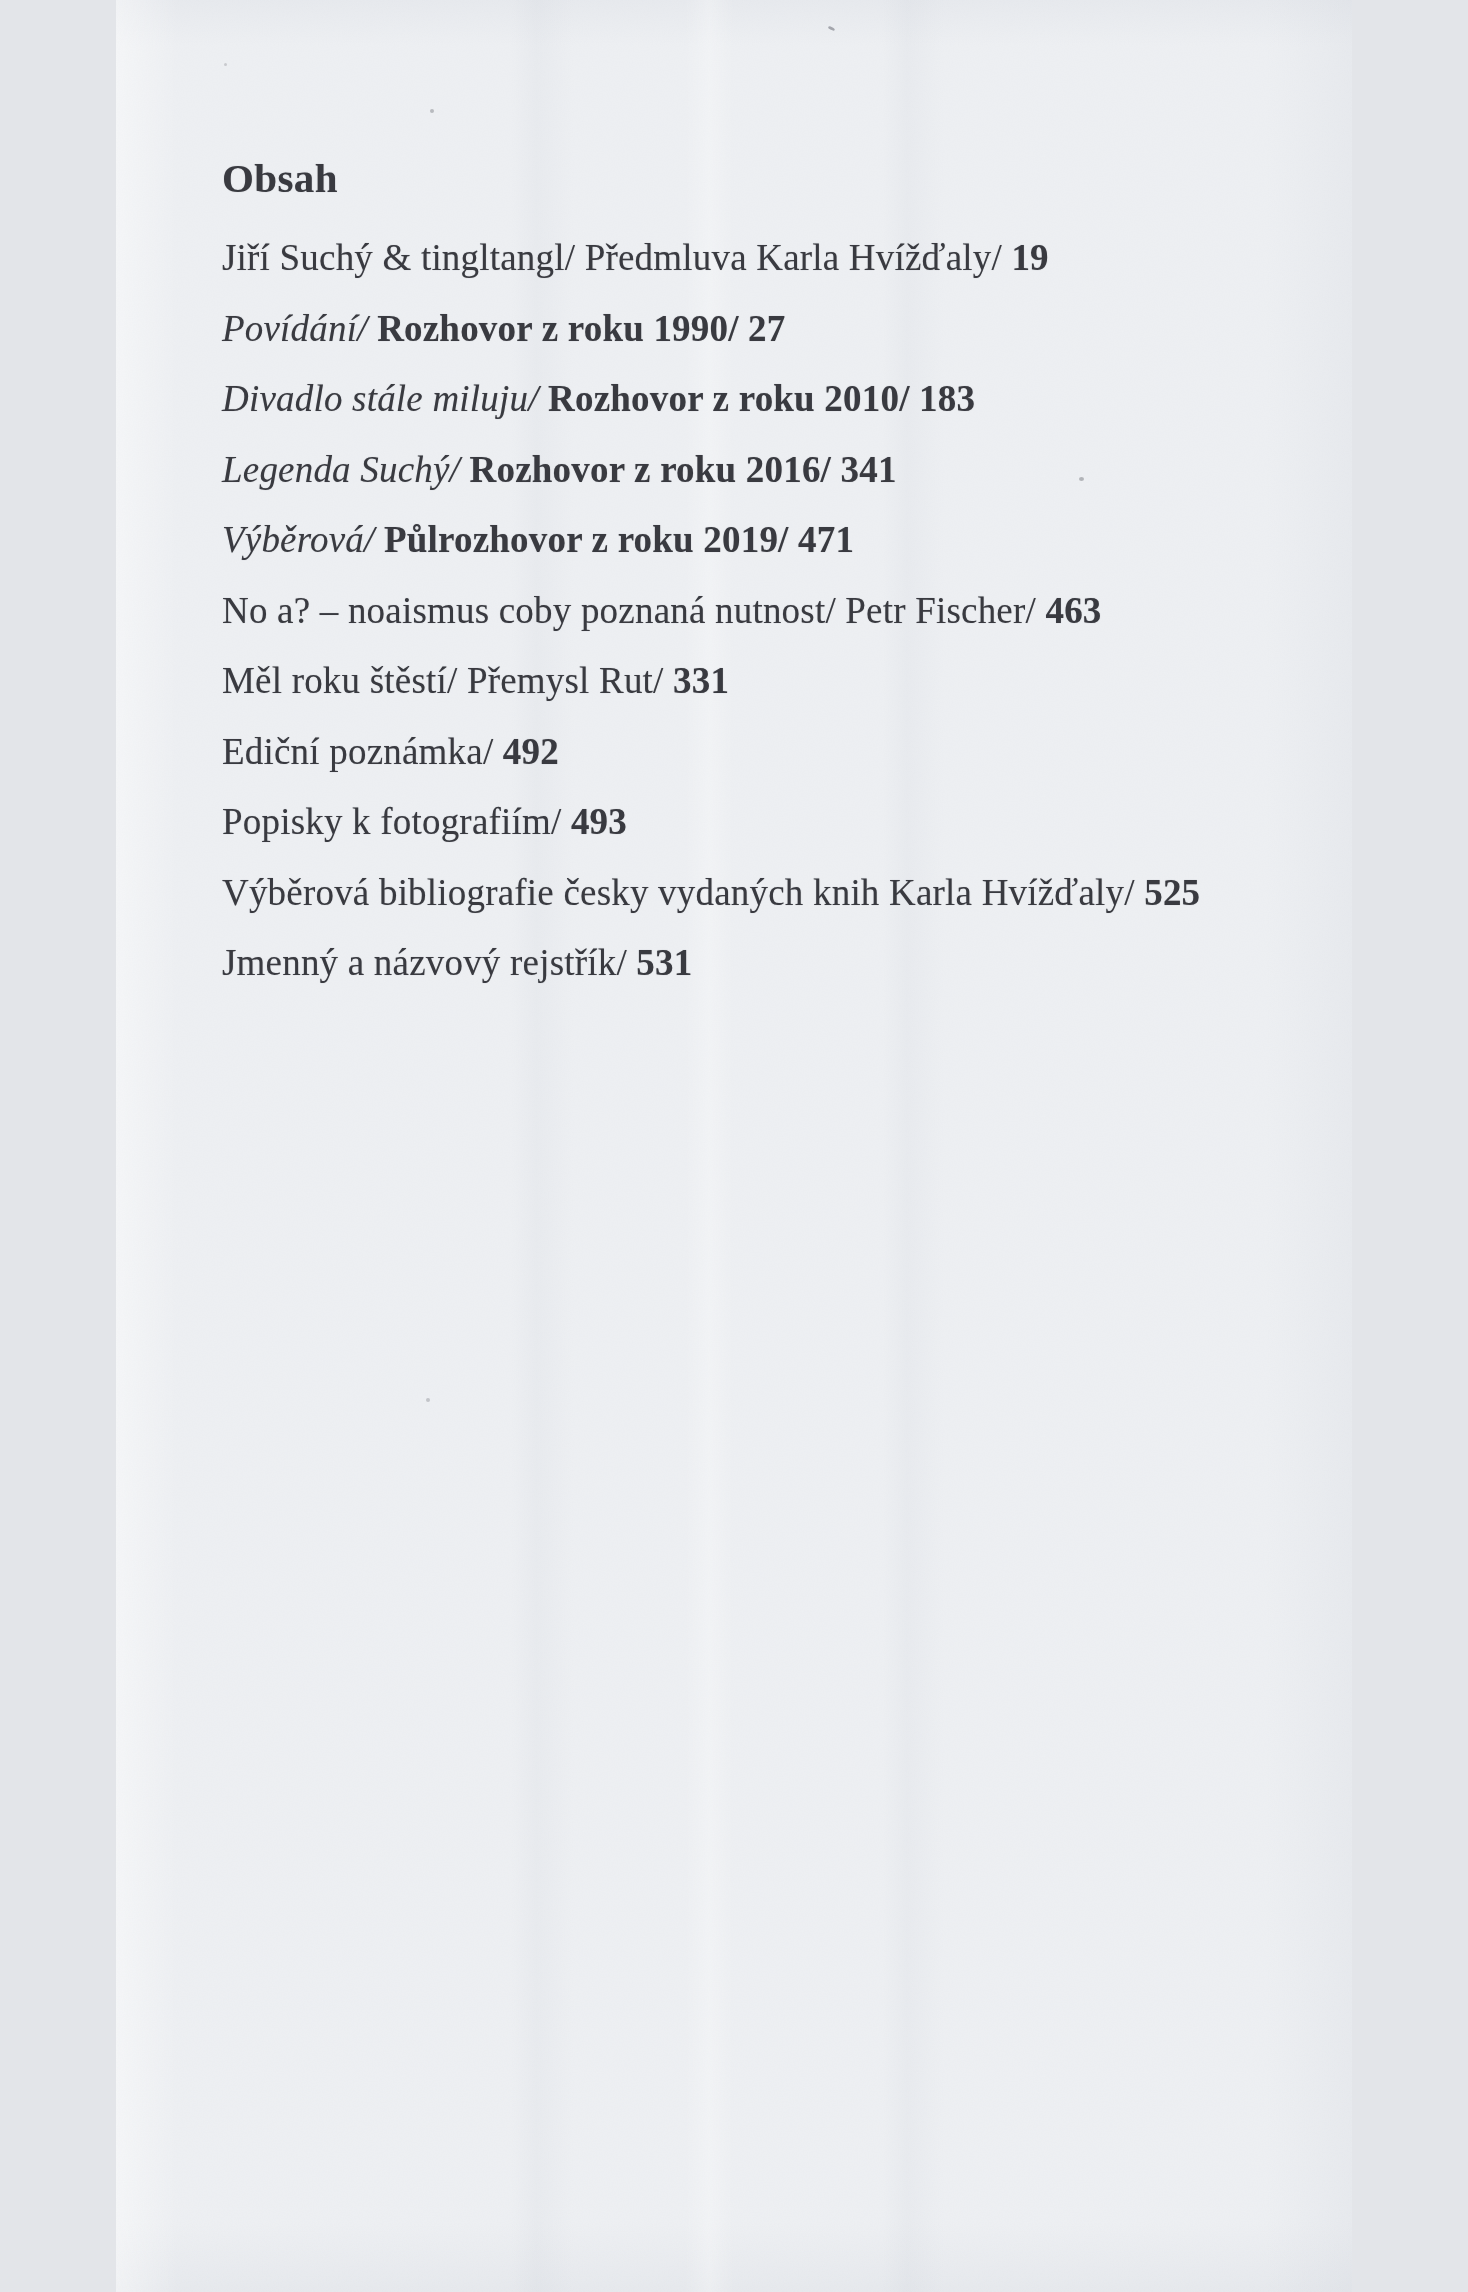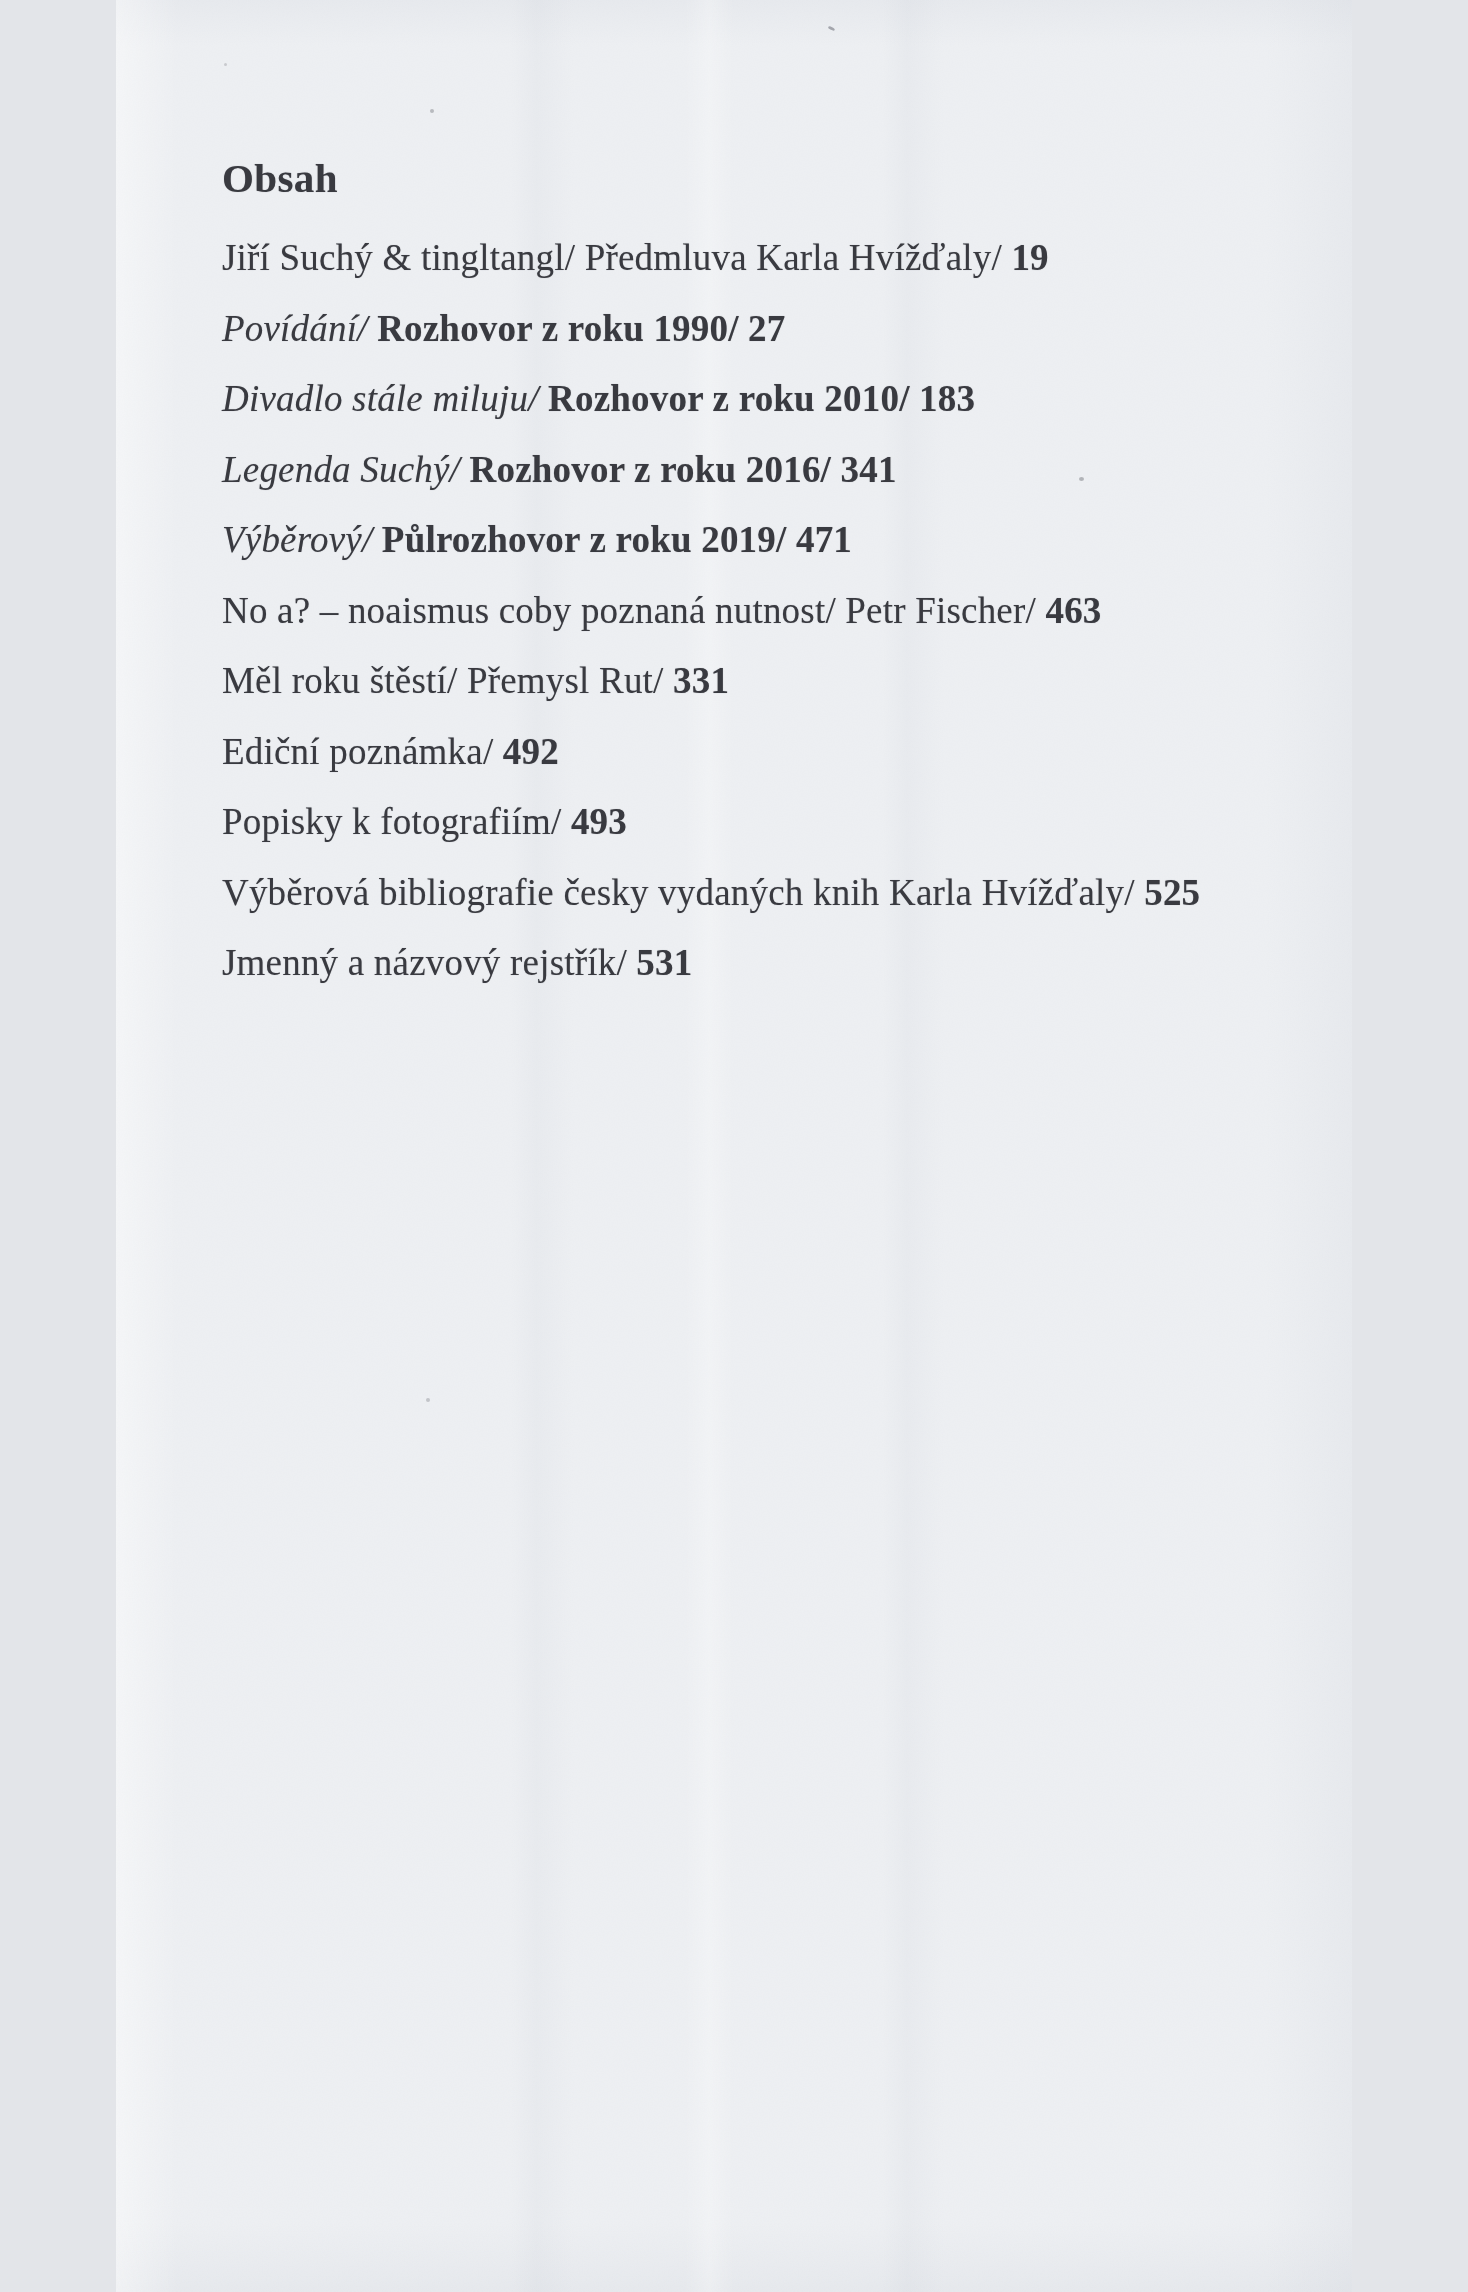--- a/index.html
+++ b/index.html
@@ -103,21 +103,21 @@
   <span class="speck s4"></span>
   <span class="speck s5"></span>
 
   <div class="content">
     <h1 class="heading">Obsah</h1>
     <ul class="toc">
         <li class="toc-line"><span class="seg-roman">Jiří Suchý &amp; tingltangl/ Předmluva Karla Hvížďaly/ </span><span class="seg-bold">19</span></li>
         <li class="toc-line"><span class="seg-italic">Povídání/ </span><span class="seg-bold">Rozhovor z roku 1990/ 27</span></li>
         <li class="toc-line"><span class="seg-italic">Divadlo stále miluju/ </span><span class="seg-bold">Rozhovor z roku 2010/ 183</span></li>
         <li class="toc-line"><span class="seg-italic">Legenda Suchý/ </span><span class="seg-bold">Rozhovor z roku 2016/ 341</span></li>
-        <li class="toc-line"><span class="seg-italic">Výběrový/ </span><span class="seg-bold">Půlrozhovor z roku 2019/ 471</span></li>
+        <li class="toc-line"><span class="seg-italic">Výběrová/ </span><span class="seg-bold">Půlrozhovor z roku 2019/ 471</span></li>
         <li class="toc-line"><span class="seg-roman">No a? – noaismus coby poznaná nutnost/ Petr Fischer/ </span><span class="seg-bold">463</span></li>
         <li class="toc-line"><span class="seg-roman">Měl roku štěstí/ Přemysl Rut/ </span><span class="seg-bold">331</span></li>
         <li class="toc-line"><span class="seg-roman">Ediční poznámka/ </span><span class="seg-bold">492</span></li>
         <li class="toc-line"><span class="seg-roman">Popisky k fotografiím/ </span><span class="seg-bold">493</span></li>
         <li class="toc-line"><span class="seg-roman">Výběrová bibliografie česky vydaných knih Karla Hvížďaly/ </span><span class="seg-bold">525</span></li>
         <li class="toc-line"><span class="seg-roman">Jmenný a názvový rejstřík/ </span><span class="seg-bold">531</span></li>
       </ul>
   </div>
 
   <div class="pagenum">4</div>

